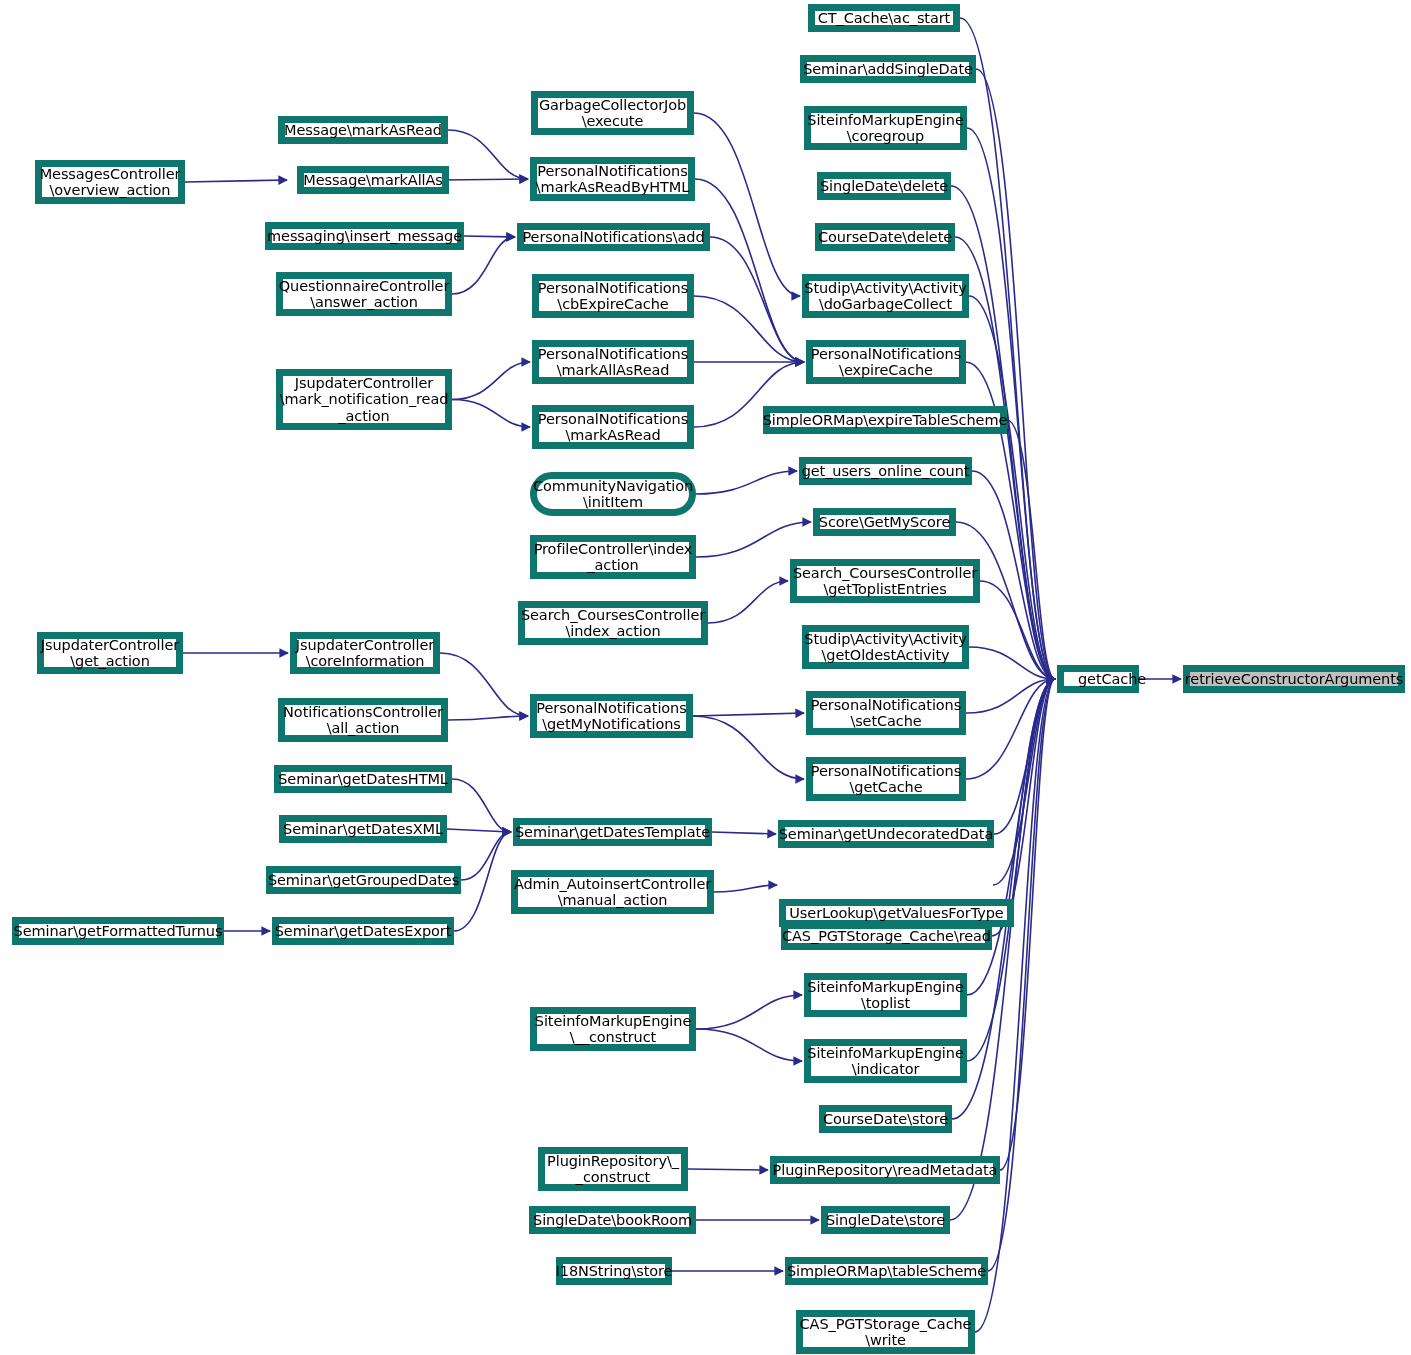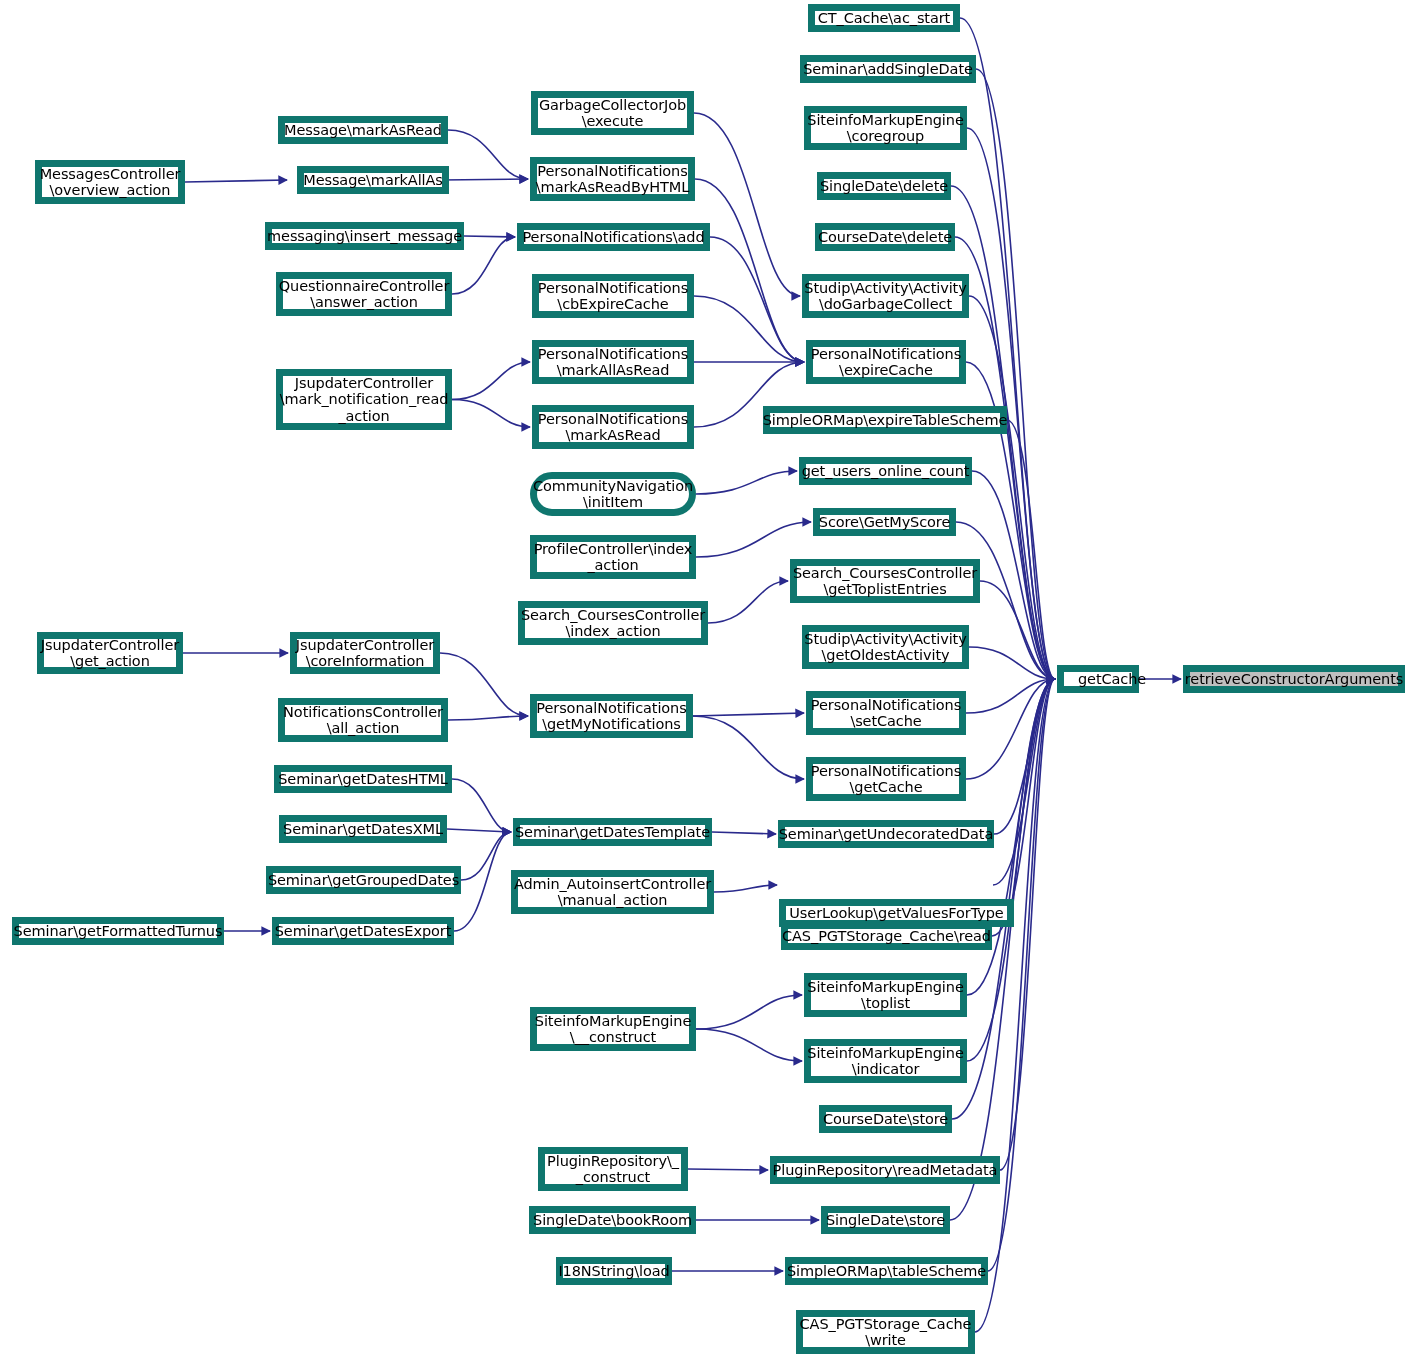--- a/index.html
+++ b/index.html
@@ -120,21 +120,21 @@
       <div class="node" style="left: 274px; top: 765px; width: 178px; height: 28px;">Seminar\getDatesHTML</div>
       <div class="node" style="left: 279px; top: 815px; width: 168px; height: 28px;">Seminar\getDatesXML</div>
       <div class="node" style="left: 266px; top: 866px; width: 195px; height: 28px;">Seminar\getGroupedDates</div>
       <div class="node" style="left: 12px; top: 917px; width: 212px; height: 28px;">Seminar\getFormattedTurnus</div>
       <div class="node" style="left: 272px; top: 917px; width: 182px; height: 28px;">Seminar\getDatesExport</div>
       <div class="node" style="left: 530px; top: 1007px; width: 166px; height: 44px;">SiteinfoMarkupEngine
 \__construct</div>
       <div class="node" style="left: 538px; top: 1147px; width: 150px; height: 44px;">PluginRepository\_
 _construct</div>
       <div class="node" style="left: 529px; top: 1206px; width: 167px; height: 28px;">SingleDate\bookRoom</div>
-      <div class="node" style="left: 556px; top: 1257px; width: 116px; height: 28px;">I18NString\load</div>
+      <div class="node" style="left: 556px; top: 1257px; width: 116px; height: 28px;">I18NString\store</div>
       <div class="node" style="left: 531px; top: 91px; width: 163px; height: 44px;">GarbageCollectorJob
 \execute</div>
       <div class="node" style="left: 530px; top: 157px; width: 165px; height: 44px;">PersonalNotifications
 \markAsReadByHTML</div>
       <div class="node" style="left: 517px; top: 223px; width: 193px; height: 28px;">PersonalNotifications\add</div>
       <div class="node" style="left: 532px; top: 274px; width: 162px; height: 44px;">PersonalNotifications
 \cbExpireCache</div>
       <div class="node" style="left: 532px; top: 340px; width: 162px; height: 44px;">PersonalNotifications
 \markAllAsRead</div>
       <div class="node" style="left: 532px; top: 405px; width: 162px; height: 44px;">PersonalNotifications

